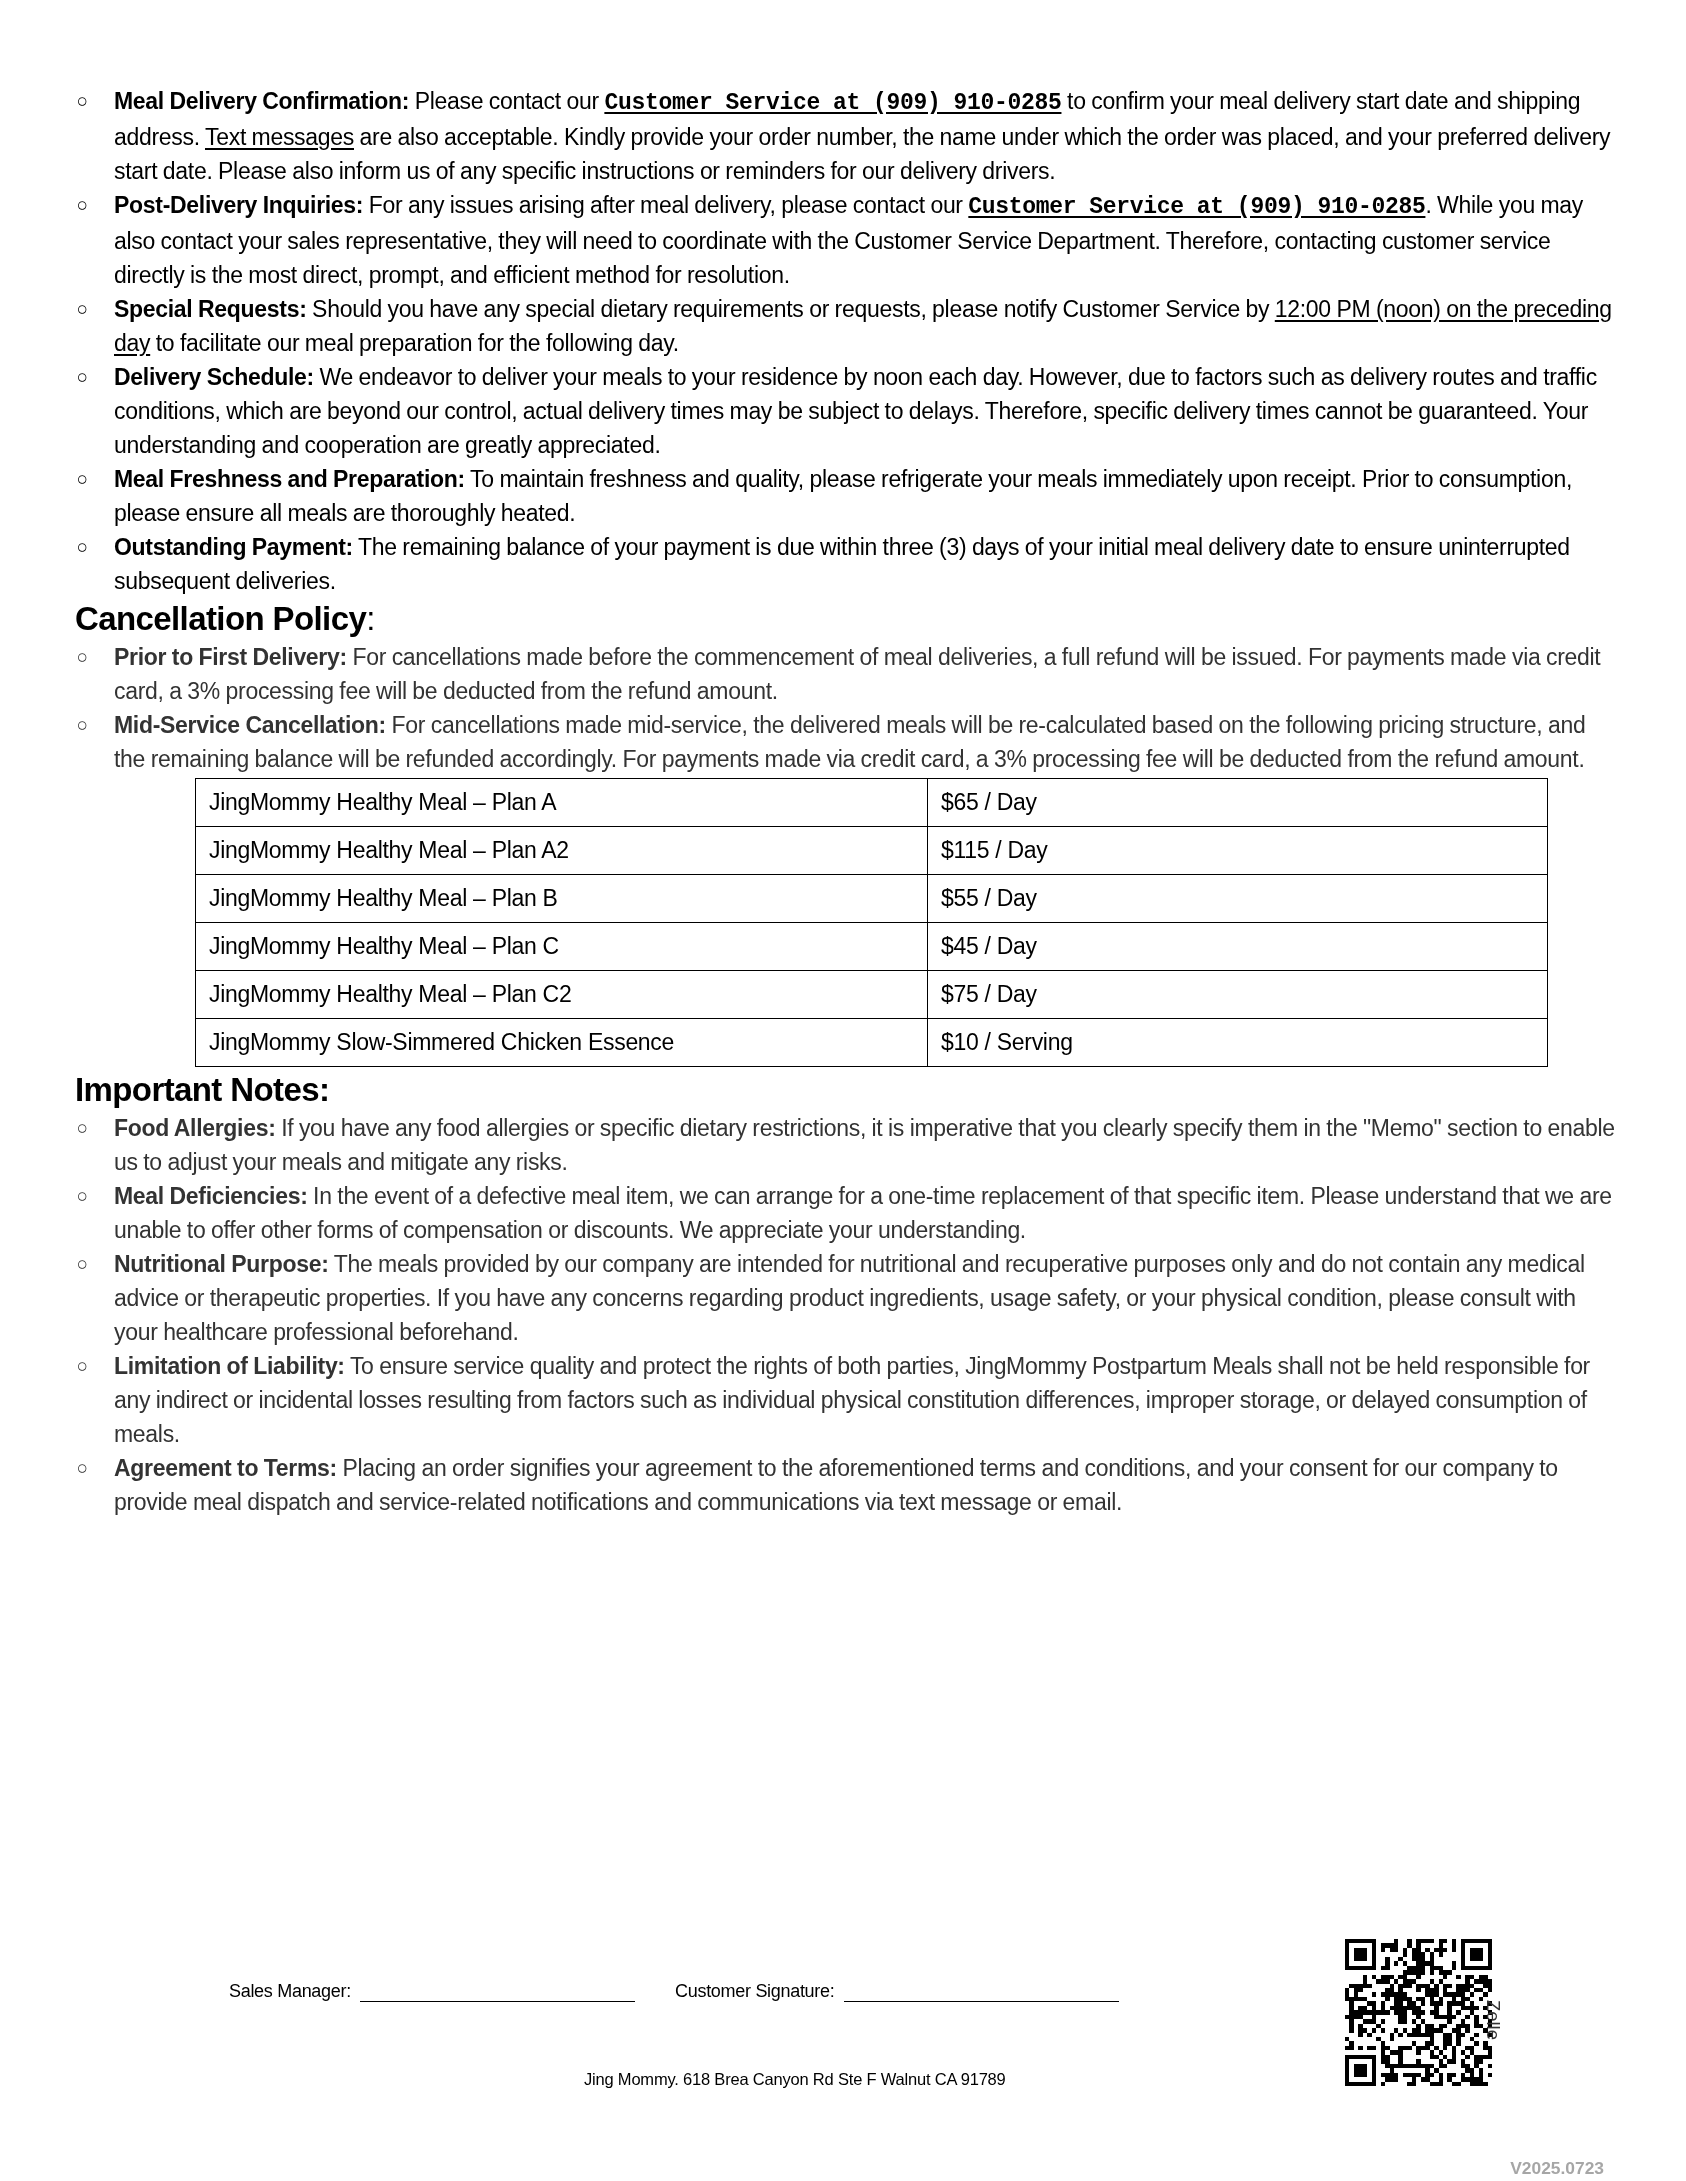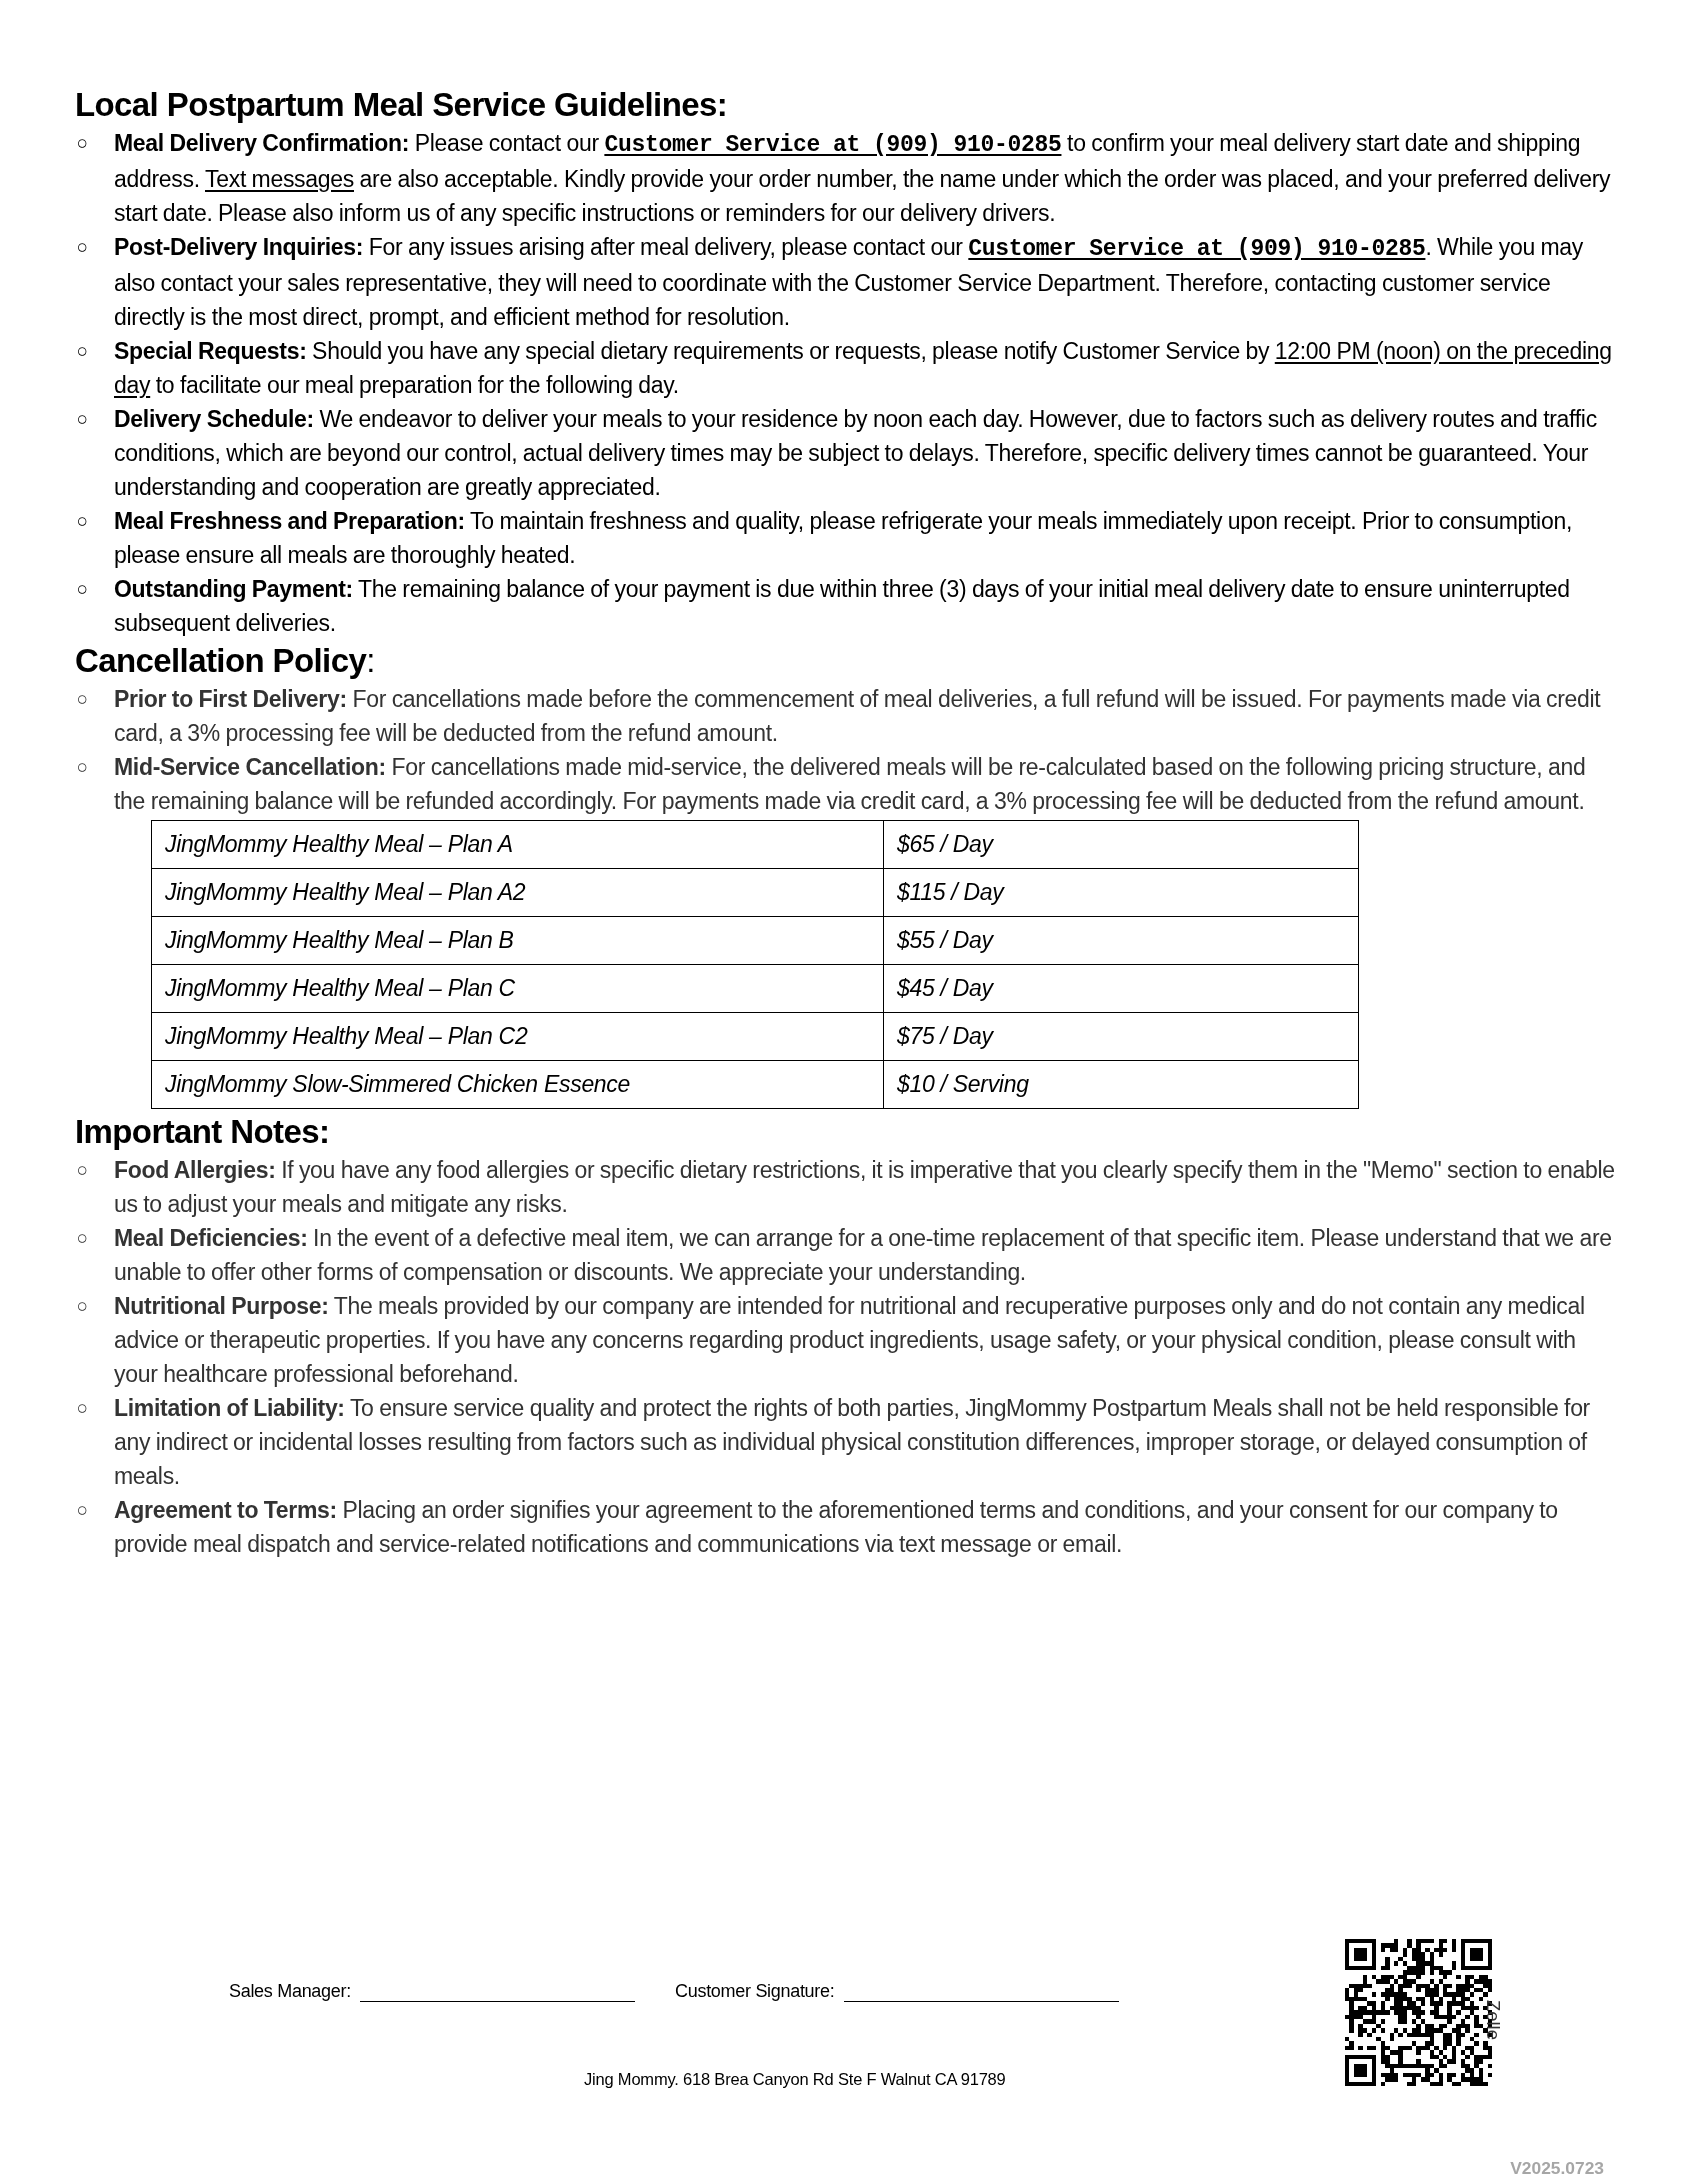--- a/index.html
+++ b/index.html
@@ -20,21 +20,21 @@
   }
   ul.items li .bullet {
     position: absolute; left: 1.8px; top: 0; font-size: 18.4px; line-height: 34px;
   }
   .grey li { color: #333333; }
   .b { font-weight: bold; }
   .u { text-decoration: underline; text-underline-offset: 2.8px; }
   .bu { font-weight: bold; text-decoration: underline; text-underline-offset: 2.8px; font-family: Liberation Mono, monospace; }
 
   table.prices {
-    border-collapse: collapse; margin-left: 76px; width: 1208px; margin-top: 1.8px; margin-bottom: 1.8px; font-style: italic;
+    border-collapse: collapse; margin-left: 120px; width: 1353px; margin-top: 1.8px; margin-bottom: 1.8px;
   }
   table.prices td {
     border: 1.8px solid #000; height: 47px; padding: 0 13px; font-size: 23px;
     letter-spacing: -0.3px; color: #000; vertical-align: middle;
   }
   table.prices td.name { width: 705px; }
 
   .sig {
     position: absolute; top: 1979px; left: 229px; font-size: 18px; display: flex; align-items: flex-end;
     letter-spacing: -0.3px;
@@ -50,21 +50,20 @@
   }
   .version {
     position: absolute; right: 82px; top: 2158px; font-size: 17.4px; font-weight: bold; color: #a6a6a6;
   }
 </style>
 </head>
 <body>
 
 <div class="page">
 
-  <h2>Local Postpartum Meal Service Guidelines:</h2>
   <ul class="items">
     <li>
       <span class="bullet">○</span>
       <span class="b">Meal Delivery Confirmation:</span><span> Please contact our </span><span class="bu">Customer Service at (909) 910-0285</span><span> to confirm your meal delivery start date and shipping address. </span><span class="u">Text messages</span><span> are also acceptable. Kindly provide your order number, the name under which the order was placed, and your preferred delivery start date. Please also inform us of any specific instructions or reminders for our delivery drivers.</span>
     </li>
     <li>
       <span class="bullet">○</span>
       <span class="b">Post-Delivery Inquiries:</span><span> For any issues arising after meal delivery, please contact our </span><span class="bu">Customer Service at (909) 910-0285</span><span>. While you may also contact your sales representative, they will need to coordinate with the Customer Service Department. Therefore, contacting customer service directly is the most direct, prompt, and efficient method for resolution.</span>
     </li>
     <li>

